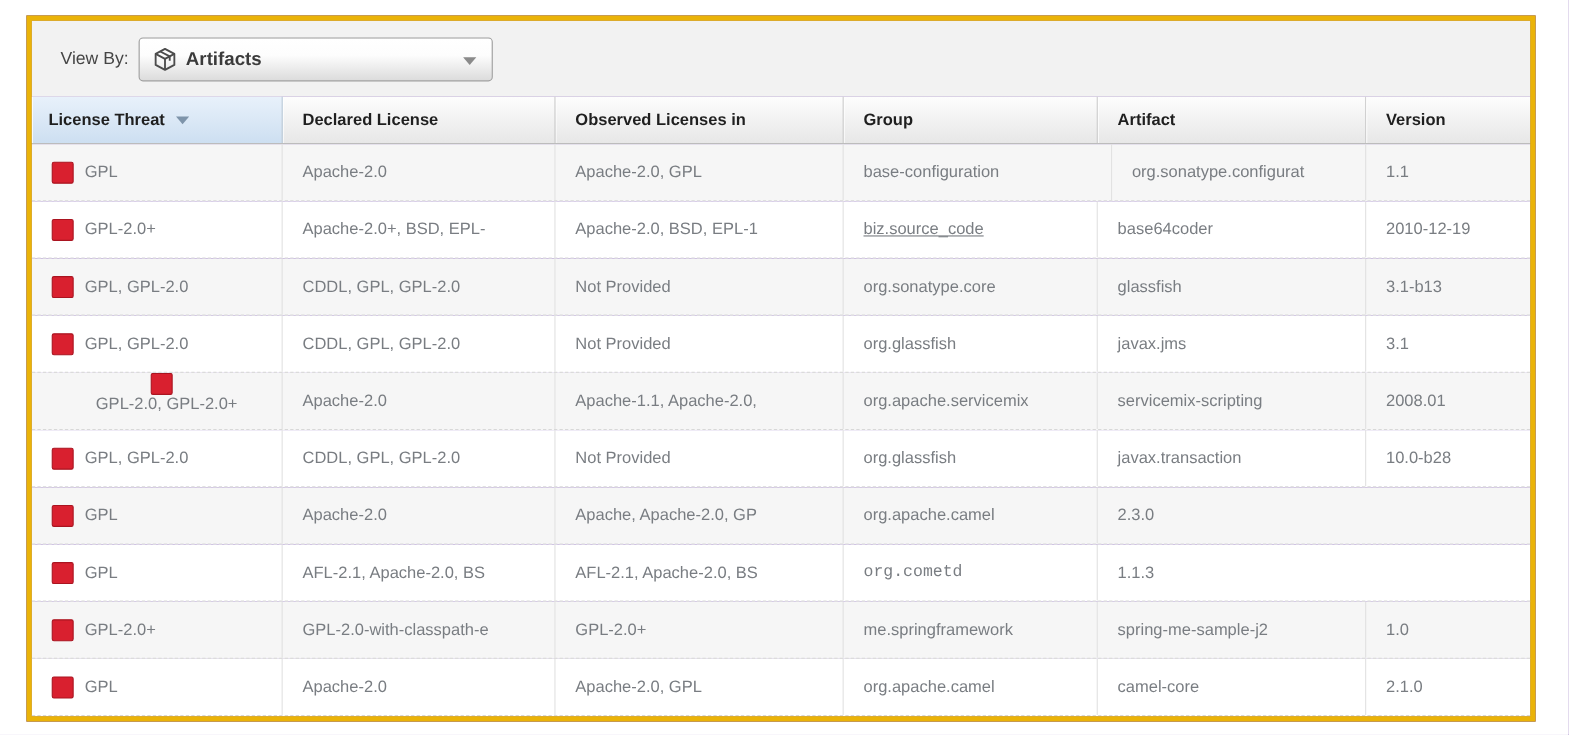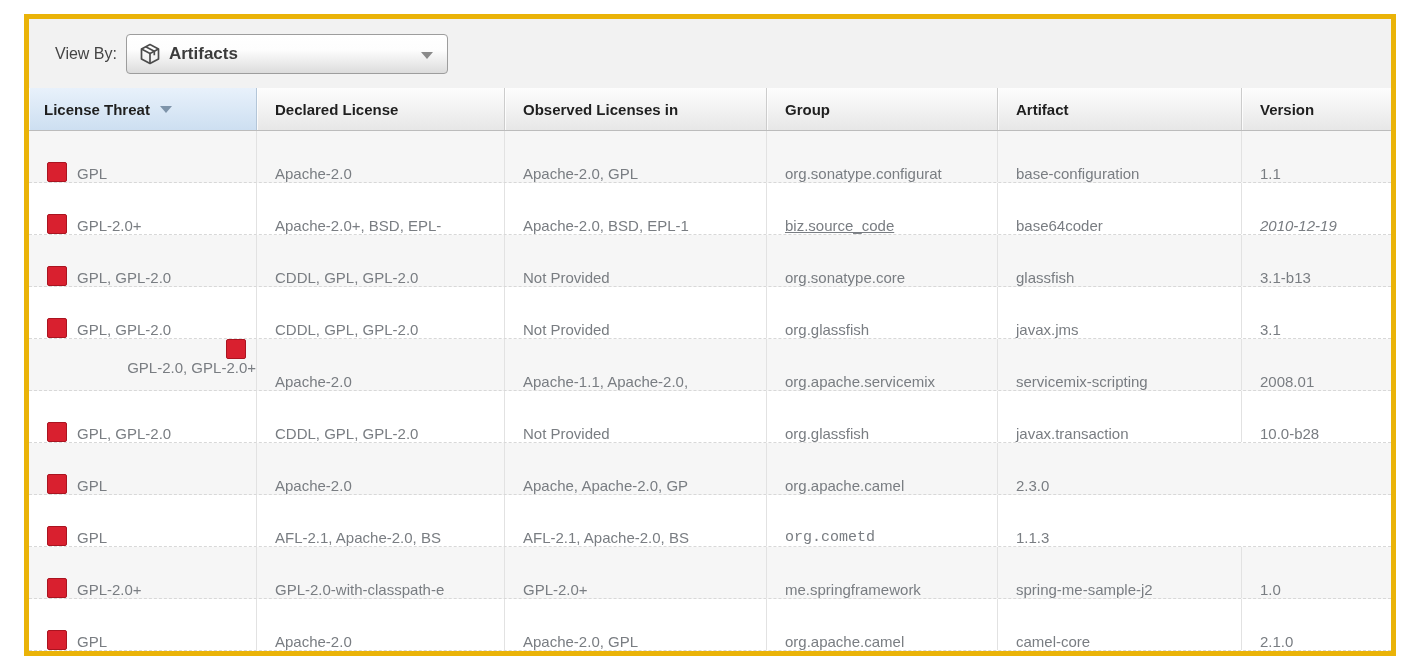--- a/index.html
+++ b/index.html
@@ -91,21 +91,21 @@
   .tbody { }
   .trow {
     height: 52px;
     display: flex;
     border-bottom: 1px dashed #d8d8d8;
     background: #ffffff;
   }
   .trow:nth-child(odd) { background: #f6f6f6; }
   .tcell {
     display: flex;
-    align-items: flex-end;
+    align-items: center;
     padding-left: 18px;
     font-size: 15px;
     color: #797d82;
     border-right: 1px solid #e2e2e2;
     white-space: nowrap;
     overflow: hidden;
   }
   .tcell:last-child { border-right: none; }
   .threat-swatch {
     width: 20px; height: 20px;
@@ -162,25 +162,25 @@
         <div class="tcell" style="width: 228px;">
           <span class="threat-swatch" style="background: rgb(217, 32, 47);"></span>
           <span>GPL</span>
         </div>
         <div class="tcell" style="width: 248px;">
           <span>Apache-2.0</span>
         </div>
         <div class="tcell" style="width: 262px;">
           <span>Apache-2.0, GPL</span>
         </div>
+        <div class="tcell" style="width: 244px;">
+          <span>base-configuration</span>
+        </div>
         <div class="tcell" style="width: 231px;">
           <span>org.sonatype.configurat</span>
-        </div>
-        <div class="tcell" style="width: 244px;">
-          <span>base-configuration</span>
         </div>
         <div class="tcell" style="width: 165px; flex: 1 1 0%;">
           <span>1.1</span>
         </div>
       </div>
       <div class="trow">
         <div class="tcell" style="width: 228px;">
           <span class="threat-swatch" style="background: rgb(217, 32, 47);"></span>
           <span>GPL-2.0+</span>
         </div>
@@ -189,21 +189,21 @@
         </div>
         <div class="tcell" style="width: 262px;">
           <span>Apache-2.0, BSD, EPL-1</span>
         </div>
         <div class="tcell" style="width: 231px; text-decoration: underline;">
           <span>biz.source_code</span>
         </div>
         <div class="tcell" style="width: 244px;">
           <span>base64coder</span>
         </div>
-        <div class="tcell" style="width: 165px; flex: 1 1 0%; font-style: italic;">
+        <div class="tcell" style="width: 165px; flex: 1 1 0%;">
           <span>2010-12-19</span>
         </div>
       </div>
       <div class="trow">
         <div class="tcell" style="width: 228px;">
           <span class="threat-swatch" style="background: rgb(217, 32, 47);"></span>
           <span>GPL, GPL-2.0</span>
         </div>
         <div class="tcell" style="width: 248px;">
           <span>CDDL, GPL, GPL-2.0</span>

